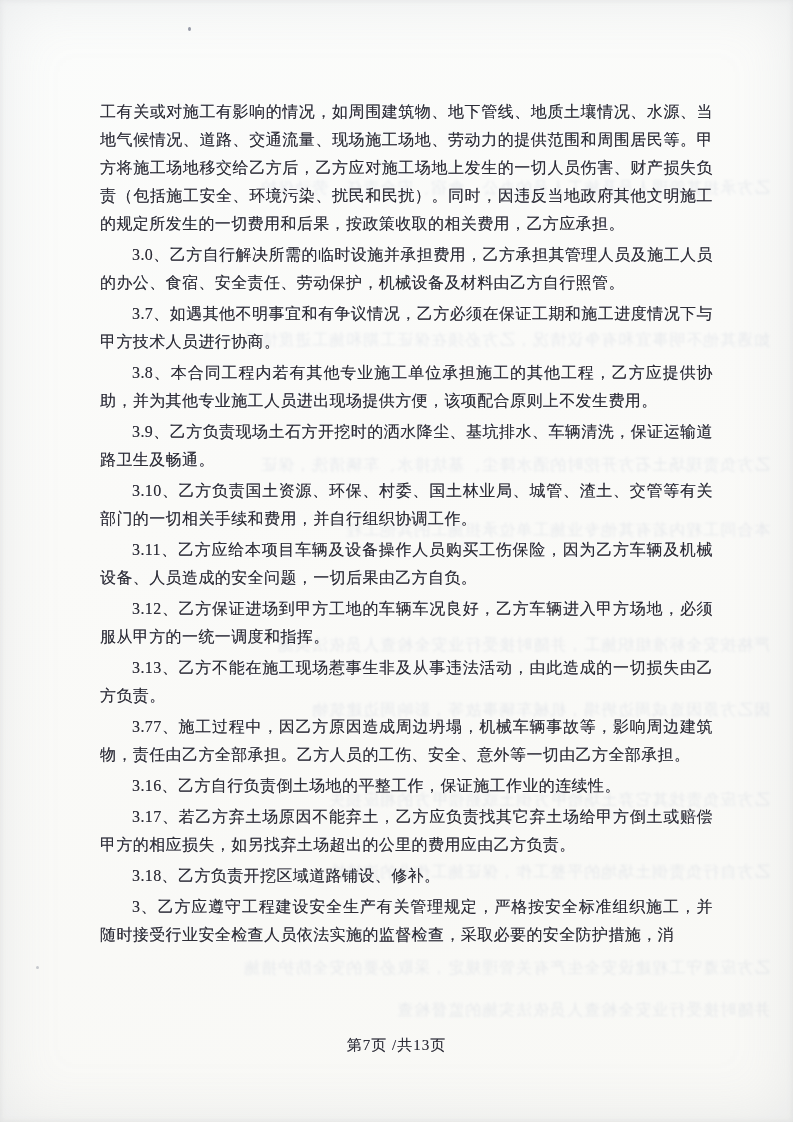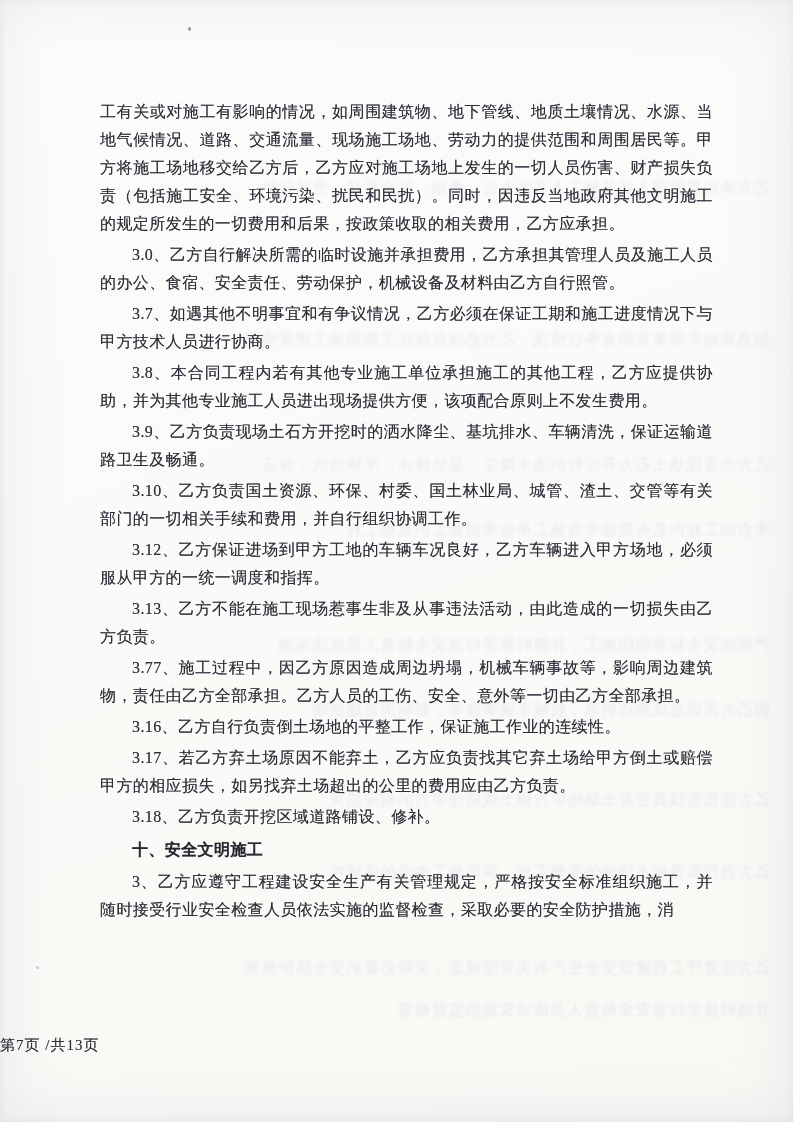--- a/index.html
+++ b/index.html
@@ -67,20 +67,21 @@
     text-indent: 2em;
     color: #26262e;
     margin-top: 5px;
     margin-bottom: 4px;
   }
   .footer {
     position: absolute;
     top: 1036px;
     left: 0;
     width: 100%;
+    text-align: center;
     z-index: 2;
     font-size: 15px;
     letter-spacing: 1px;
     color: #30303a;
     text-shadow: 0 0 0.5px rgba(46,46,66,0.5);
   }
 </style>
 </head>
 <body>
 
@@ -102,27 +103,27 @@
   <span class="speck speck-1"></span>
   <span class="speck speck-2"></span>
 
   <main class="content" id="content">
       <p class="">工有关或对施工有影响的情况，如周围建筑物、地下管线、地质土壤情况、水源、当地气候情况、道路、交通流量、现场施工场地、劳动力的提供范围和周围居民等。甲方将施工场地移交给乙方后，乙方应对施工场地上发生的一切人员伤害、财产损失负责（包括施工安全、环境污染、扰民和民扰）。同时，因违反当地政府其他文明施工的规定所发生的一切费用和后果，按政策收取的相关费用，乙方应承担。</p>
       <p class=" indent">3.0、乙方自行解决所需的临时设施并承担费用，乙方承担其管理人员及施工人员的办公、食宿、安全责任、劳动保护，机械设备及材料由乙方自行照管。</p>
       <p class=" indent">3.7、如遇其他不明事宜和有争议情况，乙方必须在保证工期和施工进度情况下与甲方技术人员进行协商。</p>
       <p class=" indent">3.8、本合同工程内若有其他专业施工单位承担施工的其他工程，乙方应提供协助，并为其他专业施工人员进出现场提供方便，该项配合原则上不发生费用。</p>
       <p class=" indent">3.9、乙方负责现场土石方开挖时的洒水降尘、基坑排水、车辆清洗，保证运输道路卫生及畅通。</p>
       <p class=" indent">3.10、乙方负责国土资源、环保、村委、国土林业局、城管、渣土、交管等有关部门的一切相关手续和费用，并自行组织协调工作。</p>
+      <p class=" indent">3.11、乙方应给本项目车辆及设备操作人员购买工伤保险，因为乙方车辆及机械设备、人员造成的安全问题，一切后果由乙方自负。</p>
       <p class=" indent">3.12、乙方保证进场到甲方工地的车辆车况良好，乙方车辆进入甲方场地，必须服从甲方的一统一调度和指挥。</p>
       <p class=" indent">3.13、乙方不能在施工现场惹事生非及从事违法活动，由此造成的一切损失由乙方负责。</p>
       <p class=" indent">3.77、施工过程中，因乙方原因造成周边坍塌，机械车辆事故等，影响周边建筑物，责任由乙方全部承担。乙方人员的工伤、安全、意外等一切由乙方全部承担。</p>
       <p class=" indent">3.16、乙方自行负责倒土场地的平整工作，保证施工作业的连续性。</p>
       <p class=" indent">3.17、若乙方弃土场原因不能弃土，乙方应负责找其它弃土场给甲方倒土或赔偿甲方的相应损失，如另找弃土场超出的公里的费用应由乙方负责。</p>
       <p class=" indent">3.18、乙方负责开挖区域道路铺设、修补。</p>
-      <p class="heading">十、安全文明施工</p>
       <p class=" indent">3、乙方应遵守工程建设安全生产有关管理规定，严格按安全标准组织施工，并随时接受行业安全检查人员依法实施的监督检查，采取必要的安全防护措施，消</p>
     </main>
 
   <div class="footer">
     <span>第7页 /共13页</span>
   </div>
 
 </div>
 
 </body></html>

